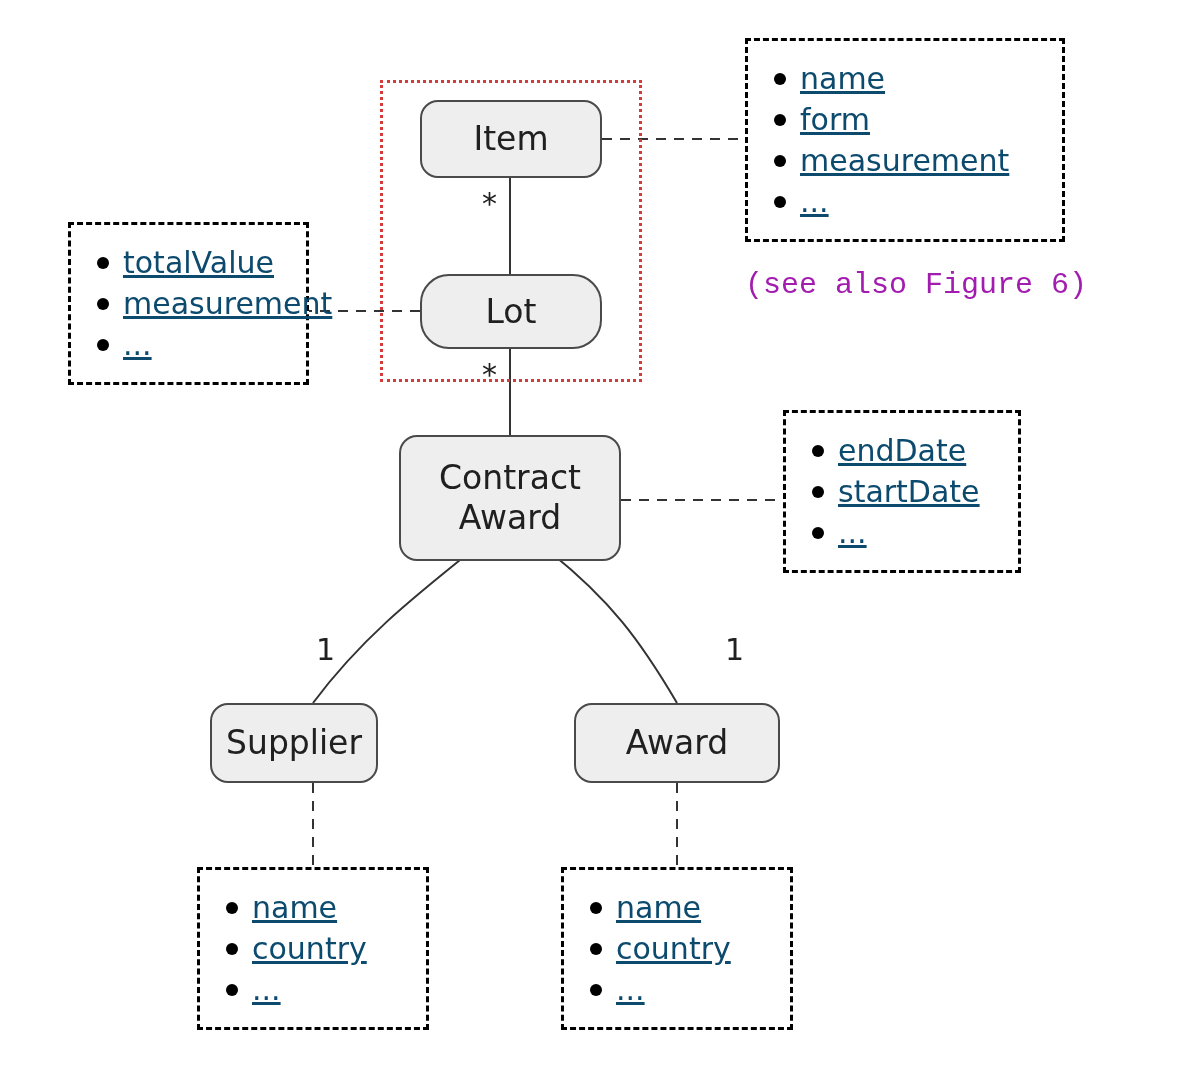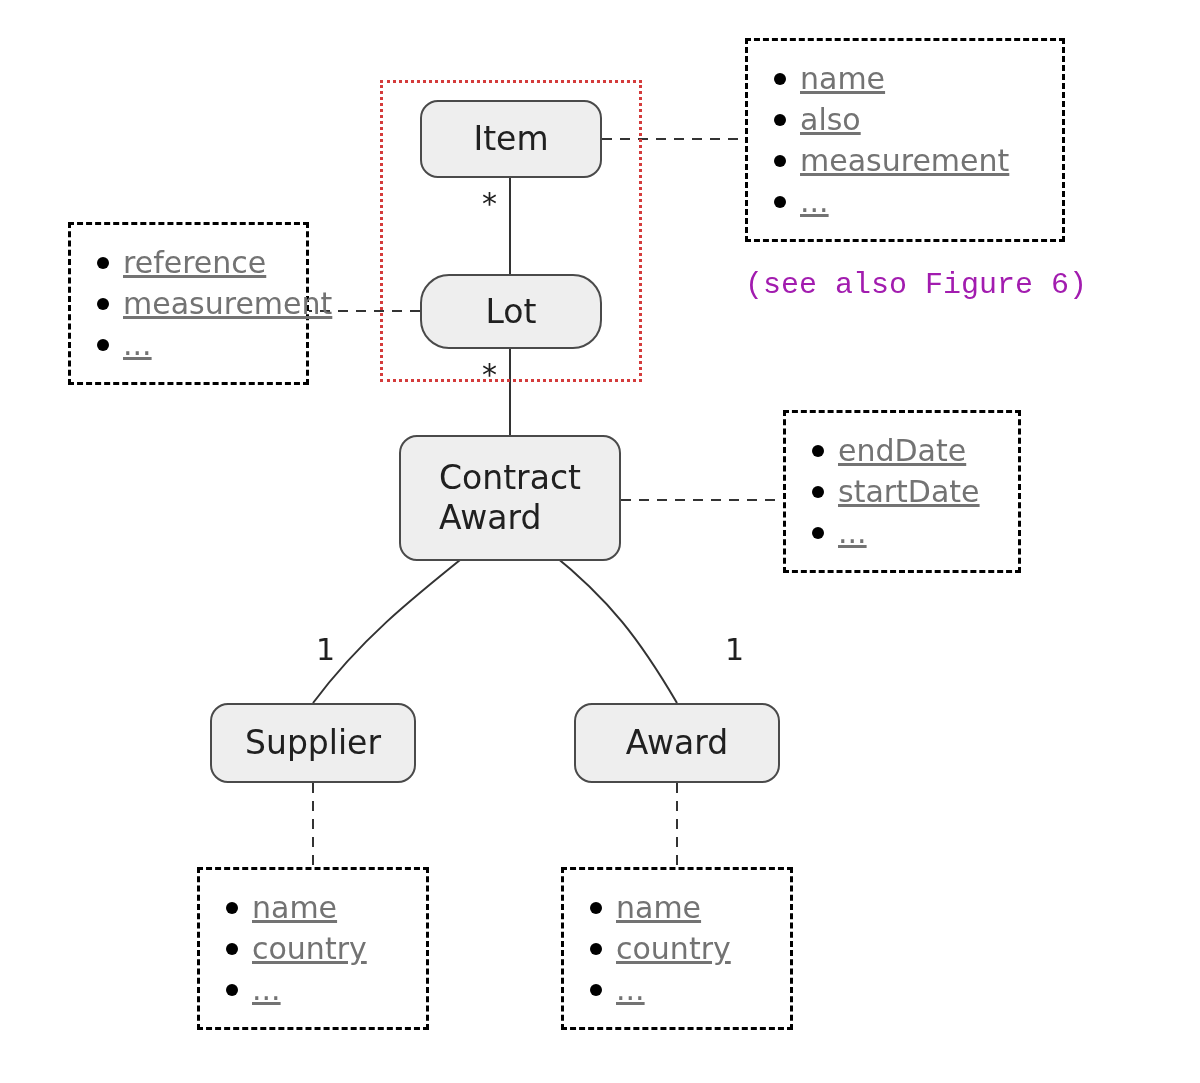--- a/index.html
+++ b/index.html
@@ -29,31 +29,32 @@
     border: 2px solid #4a4a4a;
     border-radius: 18px;
     display: flex;
     align-items: center;
     justify-content: center;
     box-sizing: border-box;
     color: #202020;
   }
   .node-label {
     font-size: 33px;
+    text-align: center;
     line-height: 1.2;
     padding: 6px 18px;
   }
   .attr-box {
     position: absolute;
     border: 3px dashed #000000;
     background: #ffffff;
     box-sizing: border-box;
     padding: 14px 20px 14px 26px;
     font-size: 30px;
-    color: #737373;
+    color: #0c4a6e;
   }
   .attr-box ul {
     list-style: none;
     margin: 0;
     padding: 0;
   }
   .attr-box li {
     display: flex;
     align-items: center;
     margin: 6px 0;
@@ -122,60 +123,60 @@
 
   <div class="node" style="left:420px; top:274px; width:182px; height:75px;border-radius:29px;">
     <div class="node-label">Lot</div>
   </div>
 
   <div class="node" style="left:399px; top:435px; width:222px; height:126px;">
     <div class="node-label" style="white-space:pre-line;">Contract
 Award</div>
   </div>
 
-  <div class="node" style="left:210px; top:703px; width:206px; height:80px;">
+  <div class="node" style="left:210px; top:703px; width:168px; height:80px;">
     <div class="node-label">Supplier</div>
   </div>
 
   <div class="node" style="left:574px; top:703px; width:206px; height:80px;">
     <div class="node-label">Award</div>
   </div>
 
   <div class="mult" style="left:482px; top:186px;">*</div>
   <div class="mult" style="left:482px; top:357px;">*</div>
   <div class="mult" style="left:316px; top:632px;">1</div>
   <div class="mult" style="left:725px; top:632px;">1</div>
 
   <div class="attr-box" style="left:745px; top:38px; width:320px;">
     <ul>
       <li>
           <span class="dot"></span>
           <span class="txt">name</span>
         </li>
       <li>
           <span class="dot"></span>
-          <span class="txt">also</span>
+          <span class="txt">form</span>
         </li>
       <li>
           <span class="dot"></span>
           <span class="txt">measurement</span>
         </li>
       <li>
           <span class="dot"></span>
           <span class="txt">...</span>
         </li>
     </ul>
   </div>
   <div class="caption" style="left:745px; top:268px;">(see also Figure 6)</div>
 
   <div class="attr-box" style="left:68px; top:222px; width:241px;">
     <ul>
       <li>
           <span class="dot"></span>
-          <span class="txt">reference</span>
+          <span class="txt">totalValue</span>
         </li>
       <li>
           <span class="dot"></span>
           <span class="txt">measurement</span>
         </li>
       <li>
           <span class="dot"></span>
           <span class="txt">...</span>
         </li>
     </ul>

